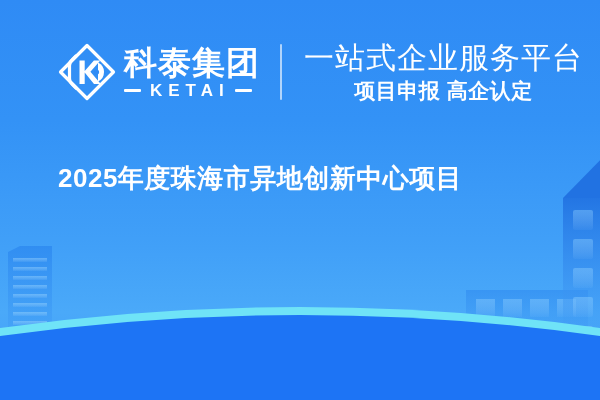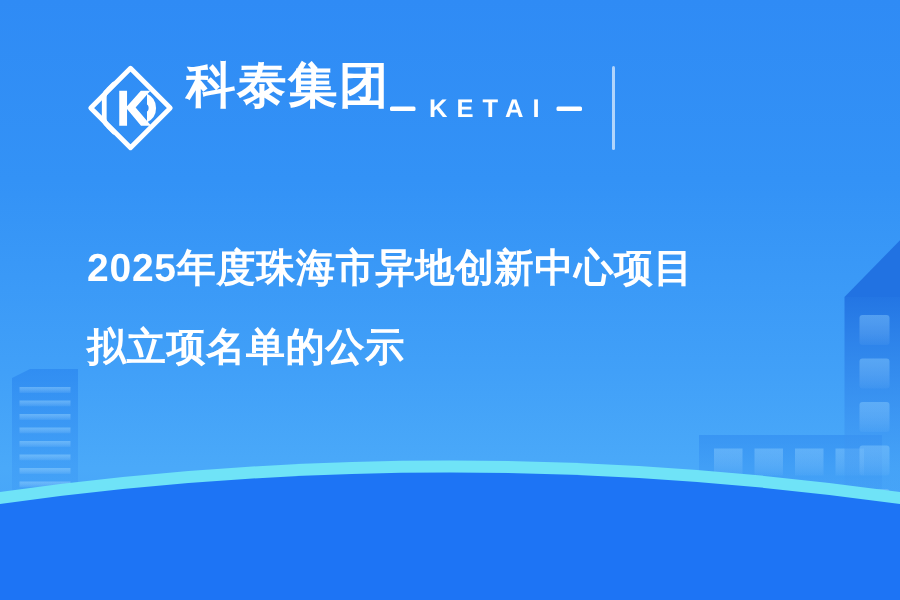--- a/index.html
+++ b/index.html
@@ -49,22 +49,22 @@
 
   .logo-mark {
     width: 62px;
     height: 62px;
     flex: 0 0 auto;
     margin-right: 6px;
   }
 
   .logo-text-block {
     display: flex;
-    flex-direction: row;
-    justify-content: flex-end;
+    flex-direction: column;
+    justify-content: center;
     height: 66px;
   }
 
   .logo-cn {
     font-size: 33px;
     line-height: 36px;
     font-weight: 700;
     color: #ffffff;
     letter-spacing: 1px;
     white-space: nowrap;
@@ -261,20 +261,23 @@
       <div class="logo-cn">科泰集团</div>
       <div class="logo-en-row">
         <span class="logo-dash"></span>
         <span class="logo-en">KETAI</span>
         <span class="logo-dash"></span>
       </div>
     </div>
 
     <div class="divider"></div>
 
+    <div class="slogan-block">
+      <div class="slogan-main">一站式企业服务平台</div>
+      <div class="slogan-sub">项目申报 高企认定</div>
+    </div>
   </div>
 
   <div class="title">
     <span class="title-line">2025年度珠海市异地创新中心项目</span>
-    <span class="title-line">拟立项名单的公示</span>
   </div>
 
 </div>
 
 </body></html>

